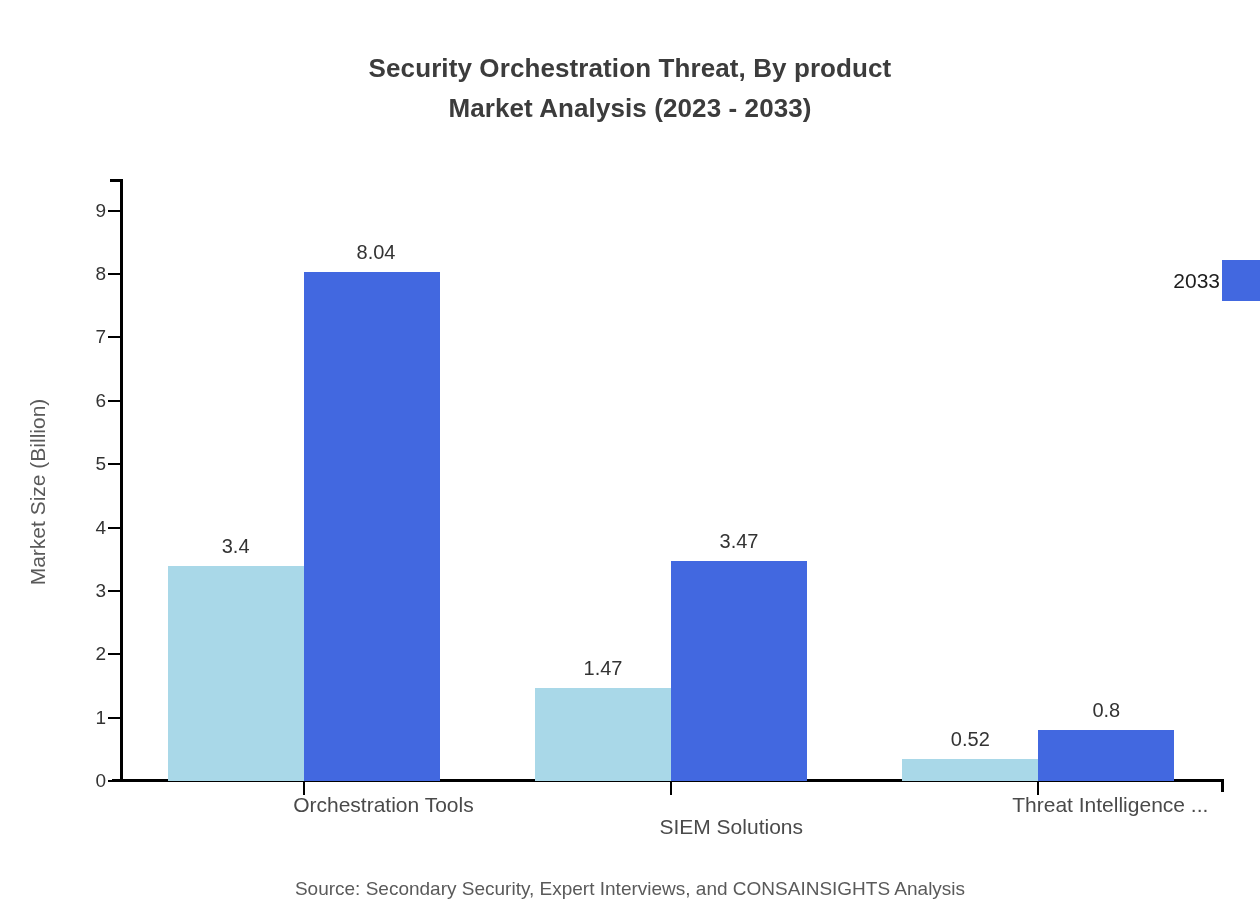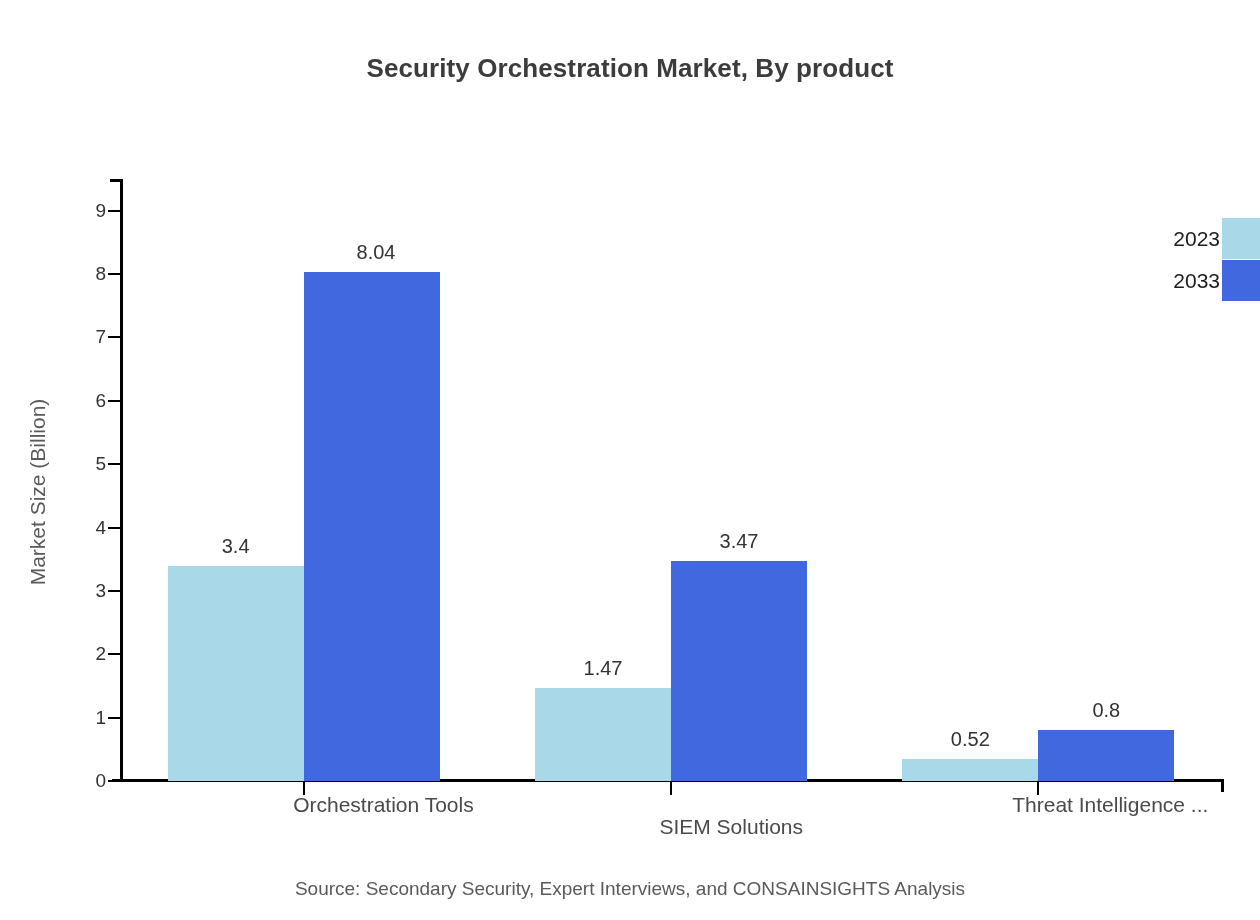--- a/index.html
+++ b/index.html
@@ -178,21 +178,22 @@
     font-size: 19px;
     color: #5a5a5a;
   }
 </style>
 </head>
 <body>
 
 <div id="chart-root">
 
   <div class="chart-title">
-    <span>Security Orchestration Market, By product</span>
+    <span>Security Orchestration Threat, By product</span>
+    <span class="line2">Market Analysis (2023 - 2033)</span>
   </div>
 
   <div class="axis-spine-y"></div>
   <div class="axis-spine-y-cap"></div>
   <div class="axis-spine-x"></div>
   <div class="axis-spine-x-cap"></div>
 
   <div class="y-axis-title">Market Size (Billion)</div>
 
   <div id="y-axis-ticks">
@@ -236,24 +237,20 @@
   <div id="x-axis-ticks">
       <div class="xtick" style="left: 303.667px;"></div>
       <div class="xtick-label" style="left: 303.667px;">Orchestration Tools</div>
       <div class="xtick" style="left: 671px;"></div>
       <div class="xtick-label" style="left: 633px; margin-top: 22px;">SIEM Solutions</div>
       <div class="xtick" style="left: 1038.33px;"></div>
       <div class="xtick-label" style="left: 1038.33px;">Threat Intelligence ...</div>
     </div>
 
   <div class="legend" id="legend">
-      <div class="legend-row" style="top: 0px;">
-        <div class="legend-label">2023</div>
-        <div class="legend-swatch" style="background: rgb(169, 216, 232);"></div>
-      </div>
       <div class="legend-row" style="top: 42px;">
         <div class="legend-label">2033</div>
         <div class="legend-swatch" style="background: rgb(66, 104, 224);"></div>
       </div>
     </div>
 
   <div class="source-note">Source: Secondary Security, Expert Interviews, and CONSAINSIGHTS Analysis</div>
 
 </div>
 

